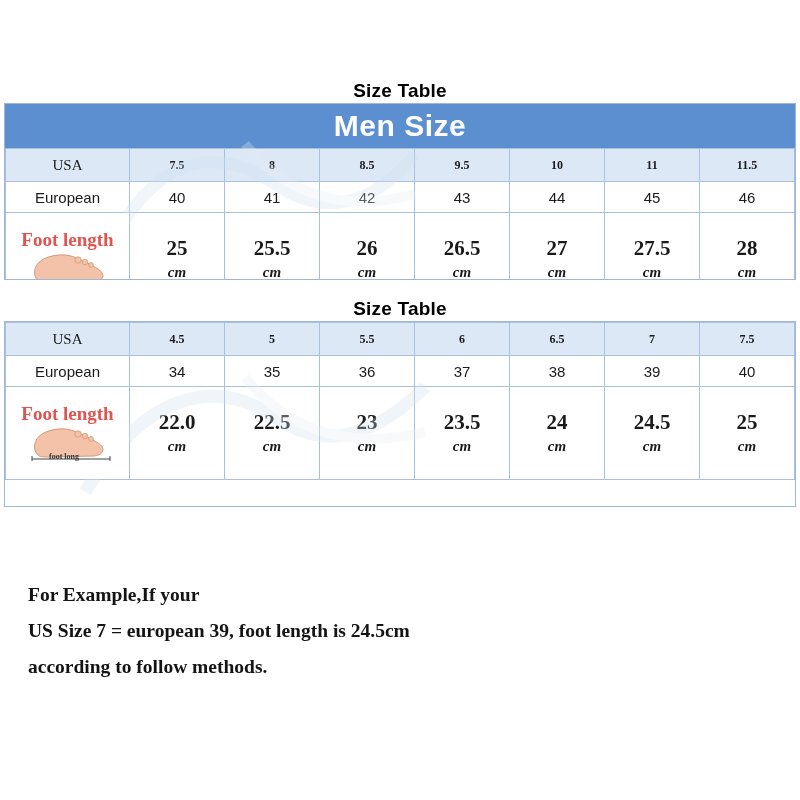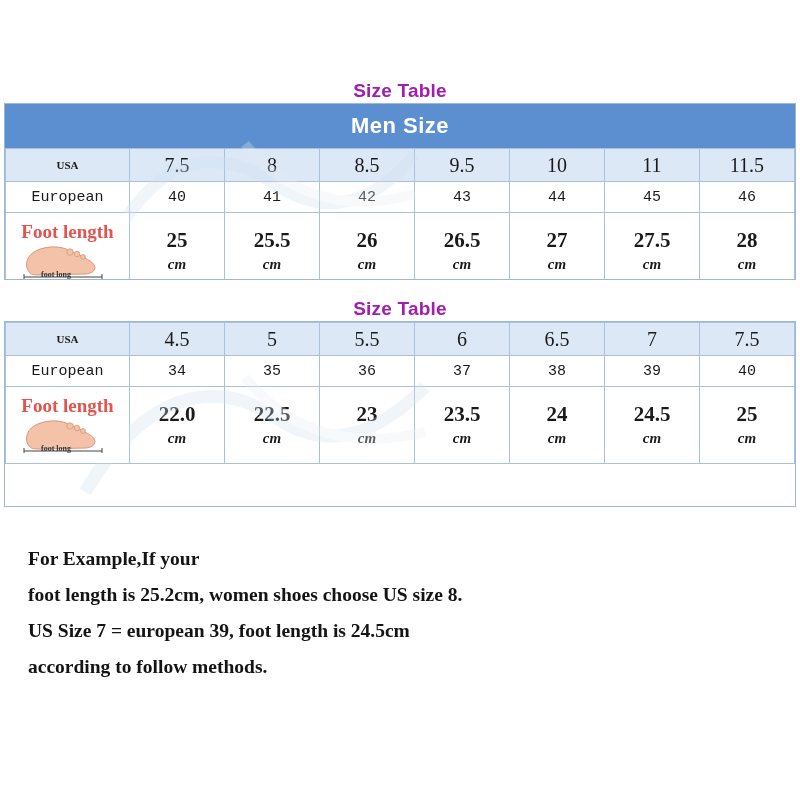--- a/index.html
+++ b/index.html
@@ -19,71 +19,71 @@
     width: 800px;
     height: 800px;
     background: #ffffff;
   }
 
   
   .section-title {
     text-align: center;
     font-weight: bold;
     font-size: 19px;
-    color: #a21caf;
+    color: #000000;
     letter-spacing: 0.2px;
   }
 
   
   .table-block {
     position: relative;
     border: 1px solid #9fb6d4;
     background: #ffffff;
     overflow: hidden;
   }
   .banner {
     background: #5b8fd0;
     color: #ffffff;
     text-align: center;
     font-weight: bold;
-    font-size: 22px;
+    font-size: 30px;
     line-height: 44px;
     height: 44px;
     letter-spacing: 0.5px;
   }
   table.size-table {
     width: 100%;
     border-collapse: collapse;
     table-layout: fixed;
   }
   table.size-table td {
     border: 1px solid #a9c1dd;
     text-align: center;
     vertical-align: middle;
     color: #1a1a1a;
   }
   .row-head {
     background: #dce8f6;
   }
   .row-head td {
     height: 30px;
-    font-size: 20px;
+    font-size: 12px;
+    font-weight: bold;
+    font-family: "Liberation Serif", serif;
+  }
+  .row-head td.label-cell {
+    font-size: 15px;
     font-weight: normal;
-    font-family: "Liberation Serif", serif;
-  }
-  .row-head td.label-cell {
-    font-size: 11px;
-    font-weight: bold;
     margin-top: 12px;
   }
   .row-euro td {
     height: 28px;
     font-size: 15px;
     background: #ffffff;
-    font-family: Liberation Mono, monospace;
+    font-family: Liberation Sans, sans-serif;
   }
   .row-euro td.label-cell {
     font-weight: normal;
     font-size: 15px;
   }
   .row-foot td {
     height: 66px;
     background: #ffffff;
     font-size: 21px;
     font-weight: bold;
@@ -97,21 +97,21 @@
     display: block;
     font-size: 15px;
     font-style: italic;
     font-weight: bold;
     line-height: 22px;
   }
 
   
   .footlen-cell {
     position: relative;
-    padding: 4px;
+    padding: 12px;
   }
   .footlen-label {
     display: block;
     color: #e0554f;
     font-weight: bold;
     font-size: 19px;
     font-family: "Liberation Serif", serif;
     line-height: 22px;
     padding-top: 4px;
   }
@@ -131,20 +131,21 @@
     position: absolute;
     pointer-events: none;
     opacity: 0.30;
   }
 
   
   .notes {
     position: absolute;
     left: 28px;
     right: 32px;
+    margin-top: 36px;
   }
   .notes p {
     margin: 0 0 6px 0;
     font-size: 19.5px;
     font-weight: bold;
     color: #141414;
     line-height: 30px;
     font-family: "Liberation Serif", serif;
   }
 </style>
@@ -329,18 +330,17 @@
             <span class="num">25</span>
             <span class="unit">cm</span>
           </td>
         </tr>
       </tbody>
     </table>
   </div>
 
   <div class="notes" style="top:544px;">
     <p>For Example,If your</p>
-    <p>foot length is 25.2cm, women shoes choose US size 8.</p>
     <p>US Size 7 = european 39, foot length is 24.5cm</p>
     <p>according to follow methods.</p>
   </div>
 
 </div>
 
 </body></html>

